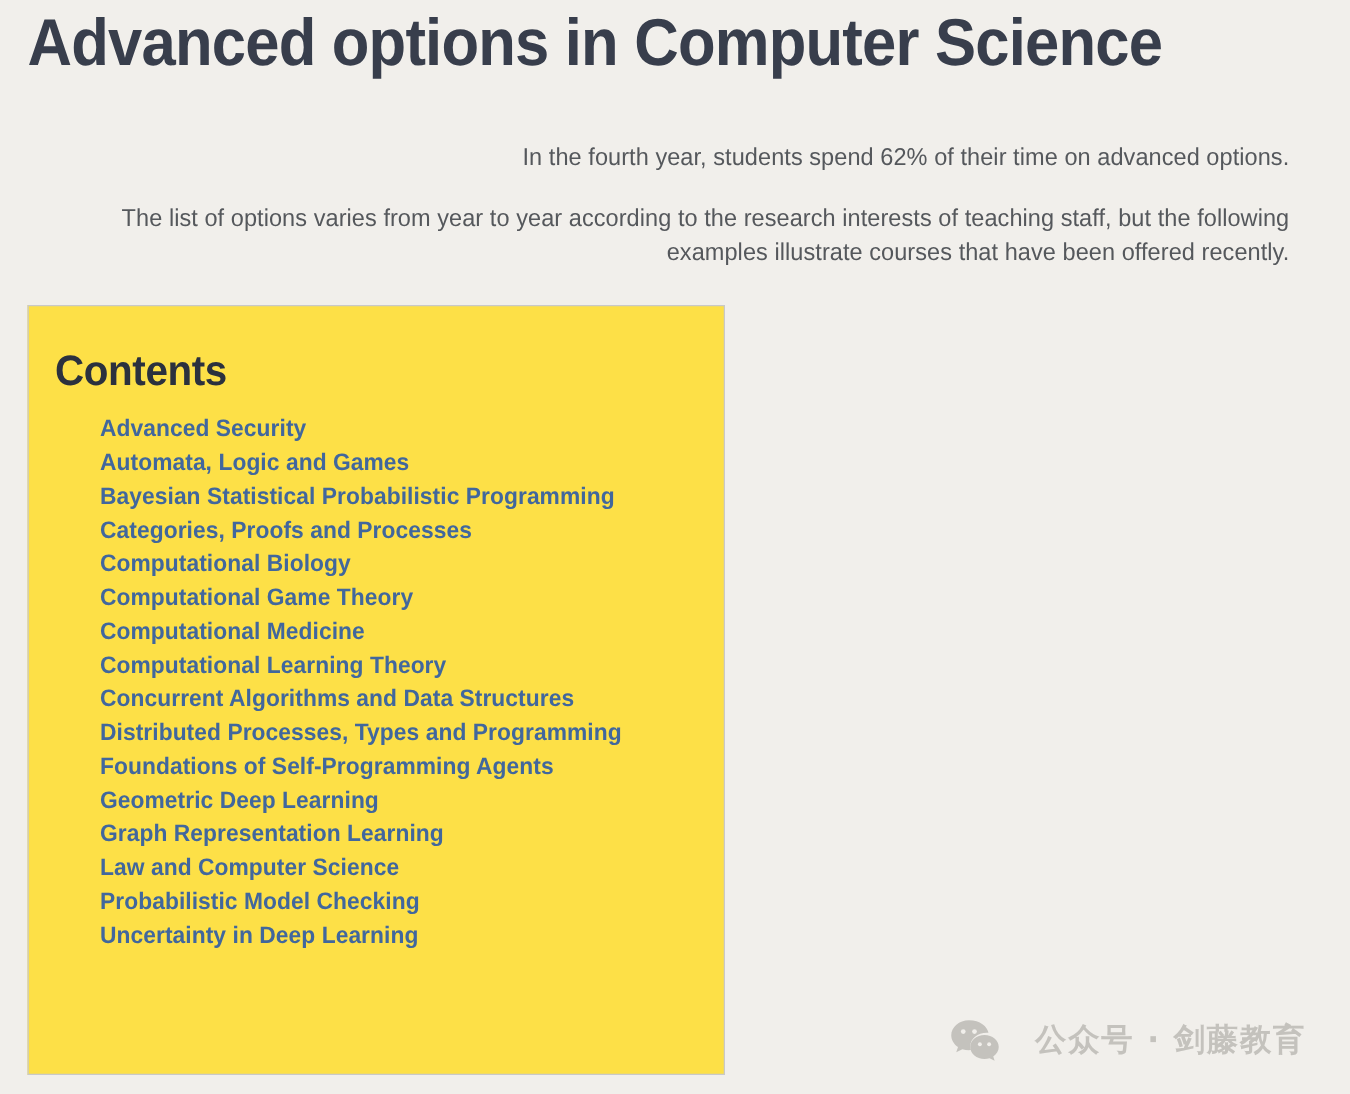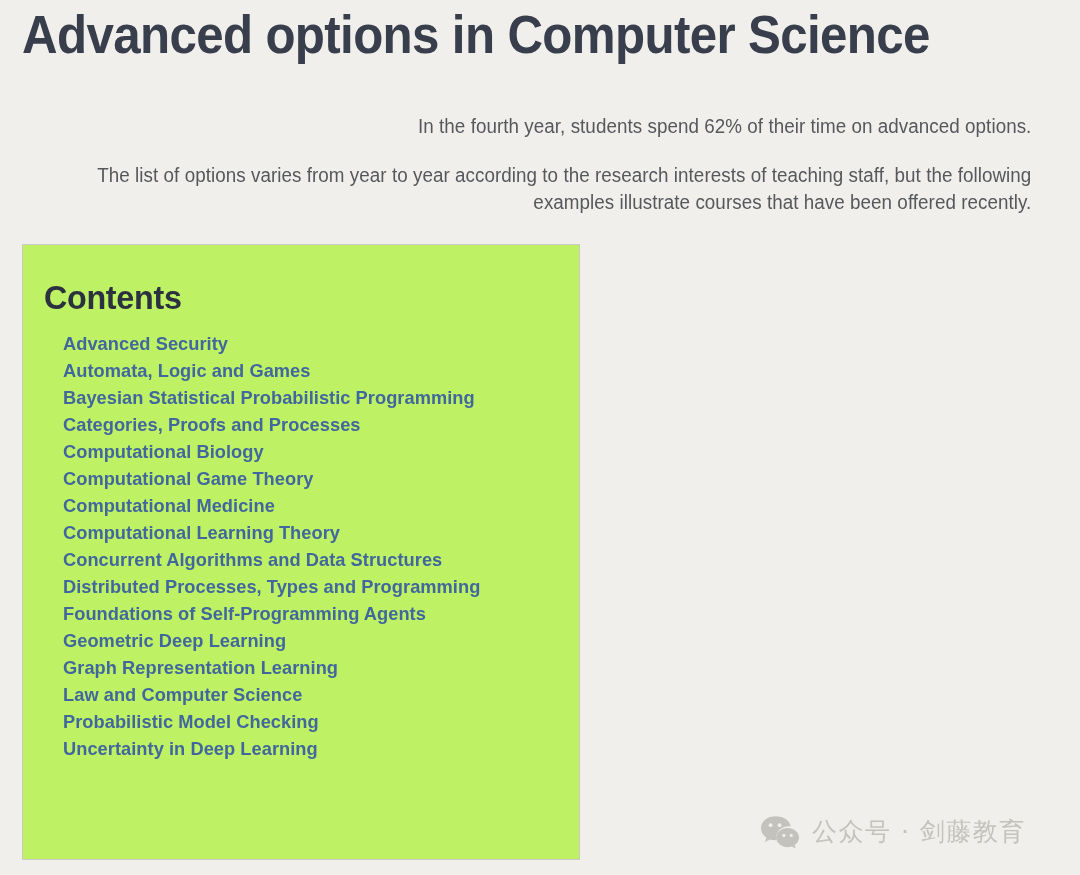--- a/index.html
+++ b/index.html
@@ -63,41 +63,41 @@
   }
 
   
   .contents-box {
     position: absolute;
     left: 22px;
     top: 244px;
     width: 558px;
     height: 616px;
     box-sizing: border-box;
-    background: #bef264;
+    background: #fde047;
     border: 1px solid #c9c9c7;
   }
 
   .contents-heading {
     margin: 0;
     padding: 32px 0 0 22px;
     font-family: "Liberation Sans Narrow", "Liberation Sans", sans-serif;
     font-size: 34px;
     line-height: 40px;
     font-weight: bold;
     letter-spacing: -0.3px;
     color: #2b313e;
     transform: scaleX(0.95);
     transform-origin: left center;
   }
 
   .contents-list {
     list-style: none;
     margin: 0;
-    padding: 13px 0 0 40px;
+    padding: 13px 0 0 57px;
   }
   .contents-list li {
     margin: 0;
     padding: 0;
     height: 27px;
   }
   .contents-list a {
     display: inline-block;
     font-family: "Liberation Sans Narrow", "Liberation Sans", sans-serif;
     font-size: 19px;
@@ -111,22 +111,23 @@
     white-space: nowrap;
   }
 
   
   .watermark {
     position: absolute;
     left: 760px;
     top: 815px;
     display: flex;
     align-items: center;
-    gap: 12px;
+    gap: 28px;
     user-select: none;
+    font-weight: bold;
   }
   .wechat-icon {
     display: block;
     width: 40px;
     height: 34px;
   }
   .watermark-text {
     font-family: "DejaVu Sans", sans-serif;
     font-size: 25px;
     line-height: 34px;

